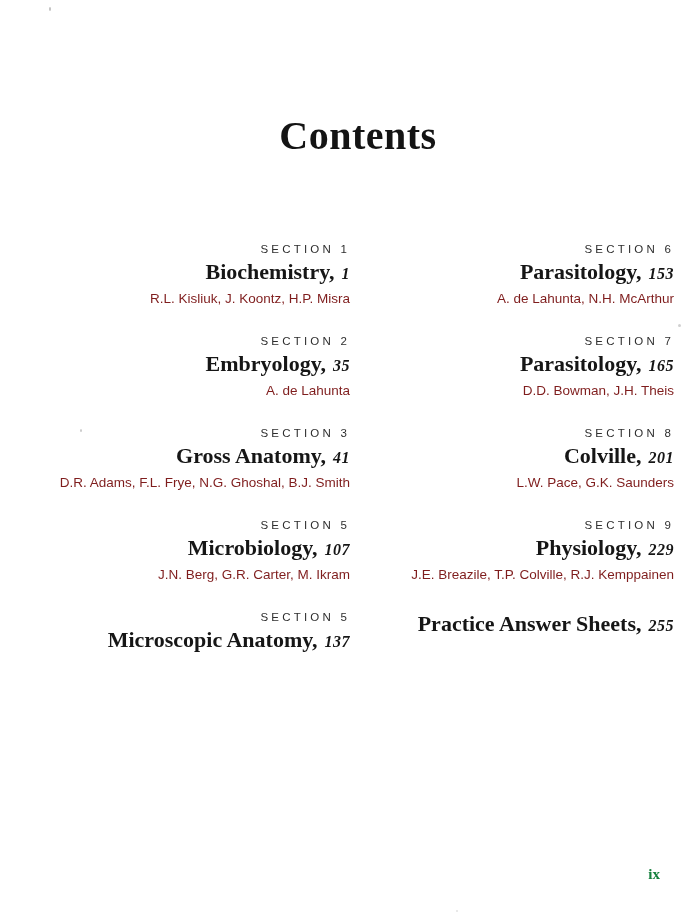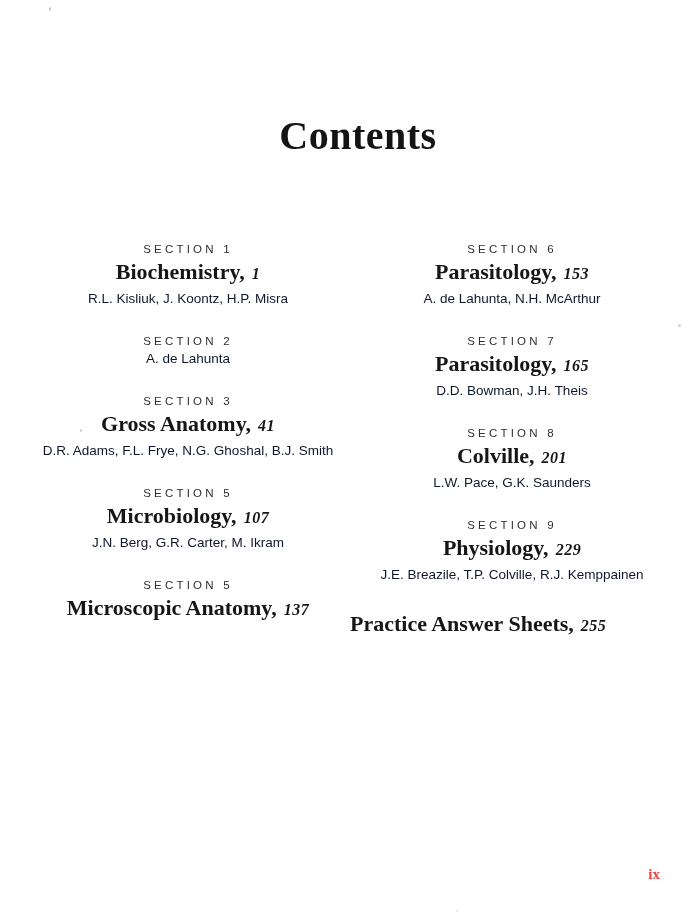--- a/index.html
+++ b/index.html
@@ -31,21 +31,21 @@
   .columns {
     display: flex;
     margin-top: 84px;
     padding-left: 26px;
   }
   .col {
     width: 324px;
     flex: 0 0 324px;
   }
   .entry {
-    text-align: center;
+    text-align: right;
     margin-bottom: 25px;
   }
   .sec-label {
     font-family: "Liberation Sans", sans-serif;
     font-size: 11.5px;
     line-height: 16px;
     letter-spacing: 3.2px;
     color: #2e2e2e;
     white-space: nowrap;
   }
@@ -61,35 +61,35 @@
     font-size: 16px;
     font-style: italic;
     font-weight: 600;
     margin-left: 7px;
     letter-spacing: 0.5px;
   }
   .sec-authors {
     font-family: "Liberation Sans", sans-serif;
     font-size: 13.5px;
     line-height: 19px;
-    color: #0f172a;
+    color: #7f1d1d;
     white-space: nowrap;
   }
   .practice {
     margin-top: 13px;
-    text-align: left;
+    text-align: right;
   }
   .folio {
     position: absolute;
     top: 866px;
     right: 28px;
     font-family: "Liberation Serif", serif;
     font-size: 15px;
     font-weight: bold;
-    color: #ef4444;
+    color: #15803d;
   }
   .speck {
     position: absolute;
     background: #8a8a8a;
     border-radius: 50%;
   }
   .speck-1 { left: 49px;  top: 7px;   width: 2px; height: 4px; opacity: 0.55; }
   .speck-2 { left: 80px;  top: 429px; width: 2px; height: 3px; opacity: 0.45; }
   .speck-3 { left: 678px; top: 324px; width: 3px; height: 3px; opacity: 0.4; }
   .speck-4 { left: 456px; top: 910px; width: 2px; height: 2px; opacity: 0.25; }
@@ -108,20 +108,23 @@
       <div class="entry">
         <div class="sec-label">SECTION 1</div>
         <div class="sec-title">
           <span>Biochemistry,</span><span class="pg">1</span>
         </div>
         <div class="sec-authors">R.L. Kisliuk, J. Koontz, H.P. Misra</div>
       </div>
 
       <div class="entry">
         <div class="sec-label">SECTION 2</div>
+        <div class="sec-title">
+          <span>Embryology,</span><span class="pg">35</span>
+        </div>
         <div class="sec-authors">A. de Lahunta</div>
       </div>
 
       <div class="entry">
         <div class="sec-label">SECTION 3</div>
         <div class="sec-title">
           <span>Gross Anatomy,</span><span class="pg">41</span>
         </div>
         <div class="sec-authors">D.R. Adams, F.L. Frye, N.G. Ghoshal, B.J. Smith</div>
       </div>

